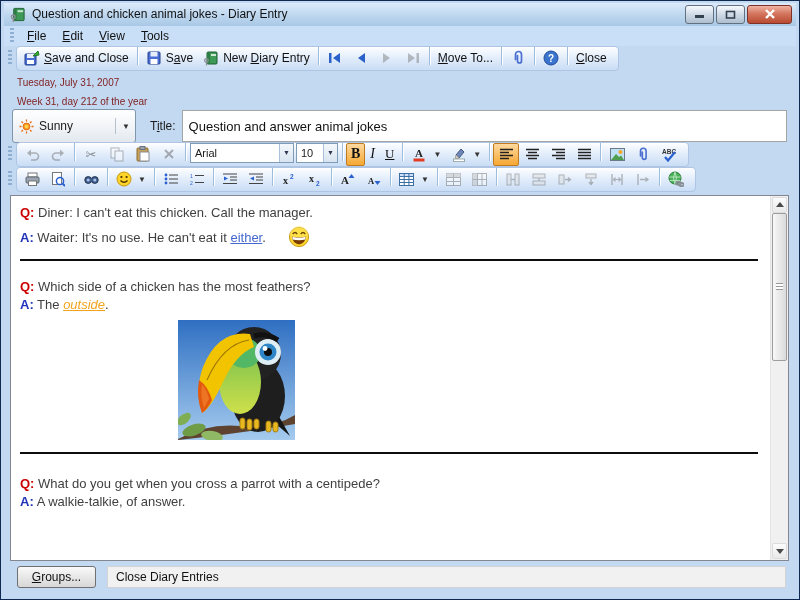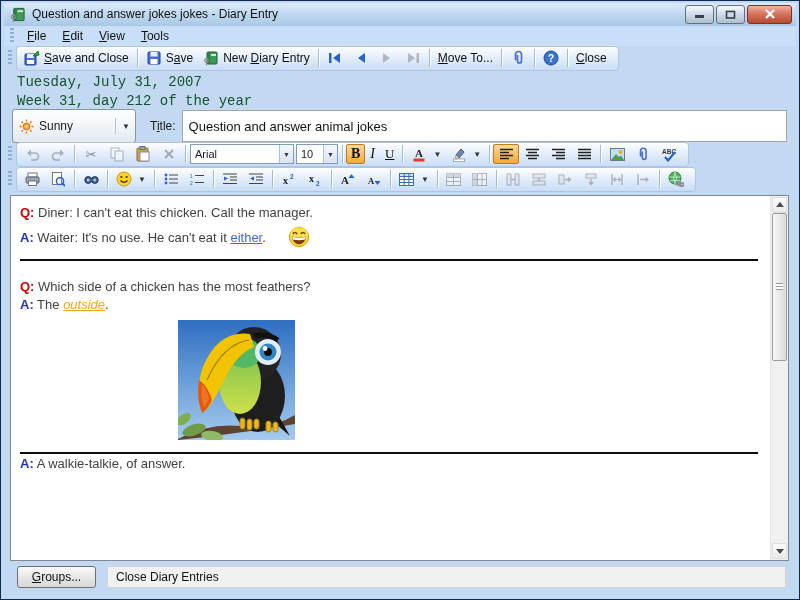--- a/index.html
+++ b/index.html
@@ -22,21 +22,21 @@
 
   
   .menubar { height:23px; display:flex; align-items:center; padding-left:4px; gap:2px;
              background:#c9dff7; }
   .grip { width:4px; height:16px; margin:0 4px 0 2px;
           background:repeating-linear-gradient(180deg,#8fafd2 0 2px,rgba(0,0,0,0) 2px 4px); }
   .menuitem { padding:3px 7px; color:#111; }
 
   
   .toolrow { height:29px; display:flex; align-items:center; padding-left:2px; }
-  .pill { display:inline-flex; align-items:center; height:25px; padding:0 6px 0 2px;
+  .pill { display:inline-flex; height:25px; padding:0 6px 0 2px;
           border:1px solid #aec6e4; border-radius:4px;
           background:linear-gradient(#fdfeff,#e4eefb 45%,#c9ddf5);
           box-shadow:inset 0 1px 0 #fff; }
   .tbtn { display:inline-flex; align-items:center; gap:4px; padding:2px 5px; border-radius:2px;
           color:#111; white-space:nowrap; }
   .vsep { width:1px; height:18px; background:#9ebcdc; box-shadow:1px 0 0 #fff; margin:0 3px; }
   .ico { width:16px; height:16px; display:inline-flex; align-items:center; justify-content:center; }
   .ico svg { display:block; }
   .dis { filter:grayscale(1); opacity:.45; }
   .dd { font-size:8px; color:#333; margin-left:2px; }
@@ -46,21 +46,21 @@
   .iI { font-family:"Liberation Serif",serif; font-style:italic; font-size:14px; }
   .uI { font-family:"Liberation Serif",serif; text-decoration:underline; font-size:13px; }
 
   .combo { display:flex; align-items:center; height:20px; background:#fff; border:1px solid #7f9db9;
            font-size:11px; margin:0 1px; }
   .combo .val { padding:0 4px; flex:1; }
   .combo .cbtn { width:14px; height:100%; display:flex; align-items:center; justify-content:center;
            background:linear-gradient(#f5f8fb,#d8e4f0); border-left:1px solid #a9c0d8; font-size:7px; color:#335; }
 
   
-  .datearea { height:40px; padding:2px 0 0 13px; color:#14532d; font-size:14px;font-family:Liberation Mono, monospace; }
+  .datearea { height:40px; padding:2px 0 0 13px; color:#7f1d1d; font-size:10px; }
   .datearea div { line-height:19px; }
 
   
   .entryrow { height:31px; display:flex; align-items:center; padding:0 9px 0 8px; }
   .weather { width:124px; height:24px; display:flex; align-items:center; padding:16px 5px;
              border:1px solid #8096ac; border-radius:3px;
              background:linear-gradient(#ffffff,#f1f4f7 55%,#e2e8ee); }
   .weather .wlabel { flex:1; margin-left:5px; }
   .weather .wdiv { width:1px; height:16px; background:#b5c2ce; margin-right:4px; }
   .titlelabel { margin:0 6px 0 14px; }
@@ -107,21 +107,21 @@
   <div class="titlebar">
     <span class="ico">
       <svg width="17" height="17" viewBox="0 0 17 17">
           <rect x="4" y="2" width="11" height="13" rx="1" fill="#3d9b57" stroke="#1e5c33"></rect>
           <rect x="4" y="2" width="3" height="13" fill="#2e7d45"></rect>
           <rect x="8" y="4" width="6" height="2" fill="#cfe9d6"></rect>
           <circle cx="3.5" cy="11" r="2" fill="none" stroke="#8b8f96" stroke-width="1.4"></circle>
           <rect x="2.8" y="12.5" width="1.4" height="4" fill="#8b8f96"></rect>
         </svg>
     </span>
-    <span class="title">Question and answer jokes jokes - Diary Entry</span>
+    <span class="title">Question and chicken animal jokes - Diary Entry</span>
     <span class="winbtns">
       <span class="winbtn">
           <svg width="11" height="9">
             <rect x="1" y="5" width="9" height="3" fill="#34414f"></rect>
           </svg>
         </span>
       <span class="winbtn">
           <svg width="11" height="9">
             <rect x="1.5" y="1.5" width="8" height="6.5" fill="none" stroke="#34414f" stroke-width="1.6"></rect>
           </svg>
@@ -686,20 +686,21 @@
           <g fill="#e8b820" stroke="#a87f10" stroke-width="1">
             <rect x="62" y="98" width="5" height="11" rx="2.5"></rect>
               <rect x="69" y="99" width="5" height="11" rx="2.5"></rect>
               <rect x="76" y="99" width="5" height="10" rx="2.5"></rect>
             <rect x="88" y="101" width="5" height="11" rx="2.5"></rect>
               <rect x="95" y="102" width="5" height="10" rx="2.5"></rect>
           </g>
         </svg>
       </div>
       <hr class="edithr" style="margin-top:12px">
+      <p class="qa" style="margin-top:21px"><b class="q">Q:</b> <span>What do you get when you cross a parrot with a centipede?</span></p>
       <p class="qa" style="margin-top:1px"><b class="a">A:</b> <span>A walkie-talkie, of answer.</span></p>
 
     </div>
     <div class="vscroll">
       <span class="sbtn up">
           <svg width="8" height="5">
             <path d="M4 0 L8 5 H0 Z" fill="#4a4a4a"></path>
           </svg>
         </span>
       <span class="thumb"></span>

